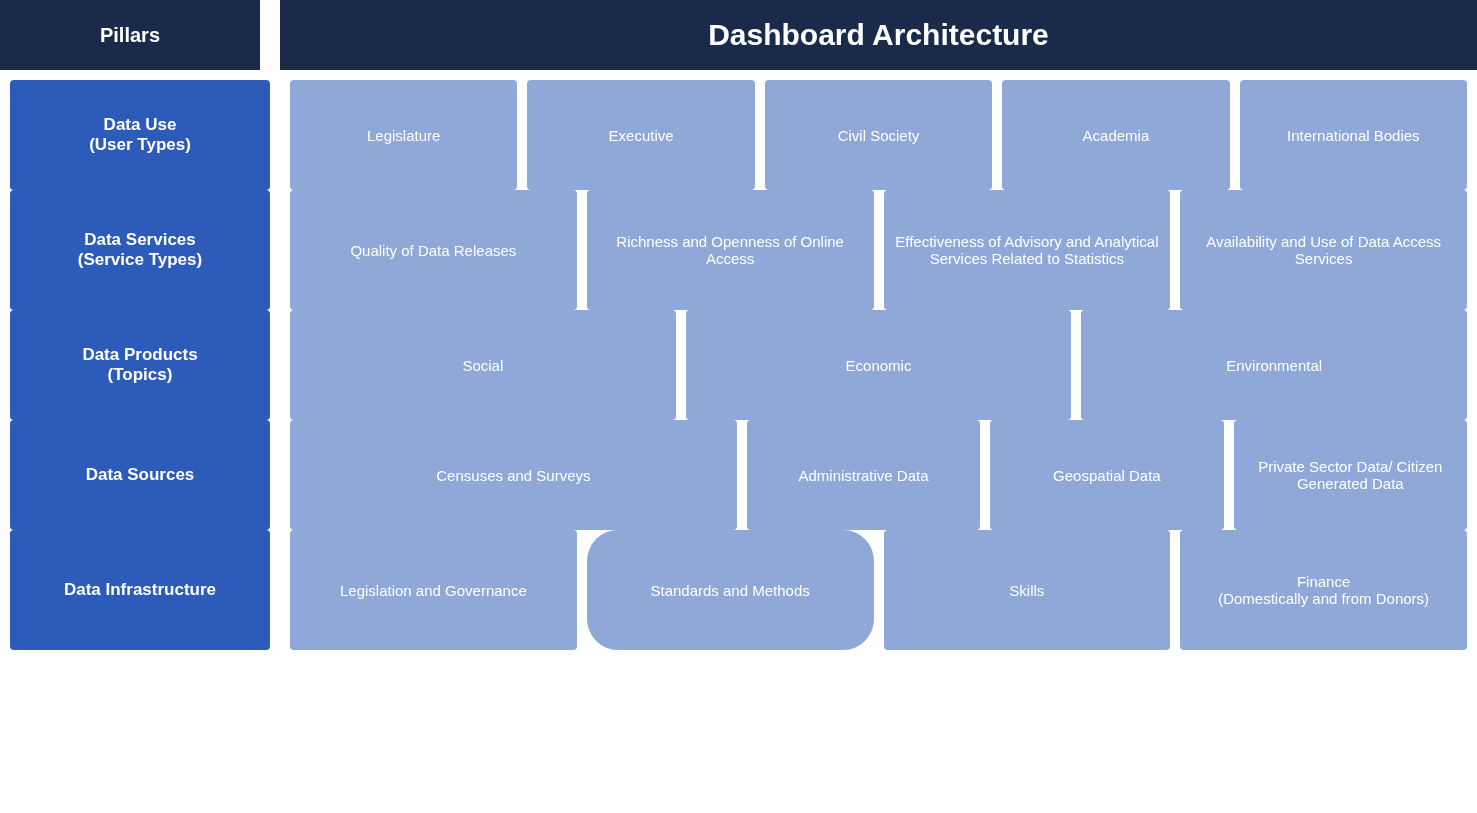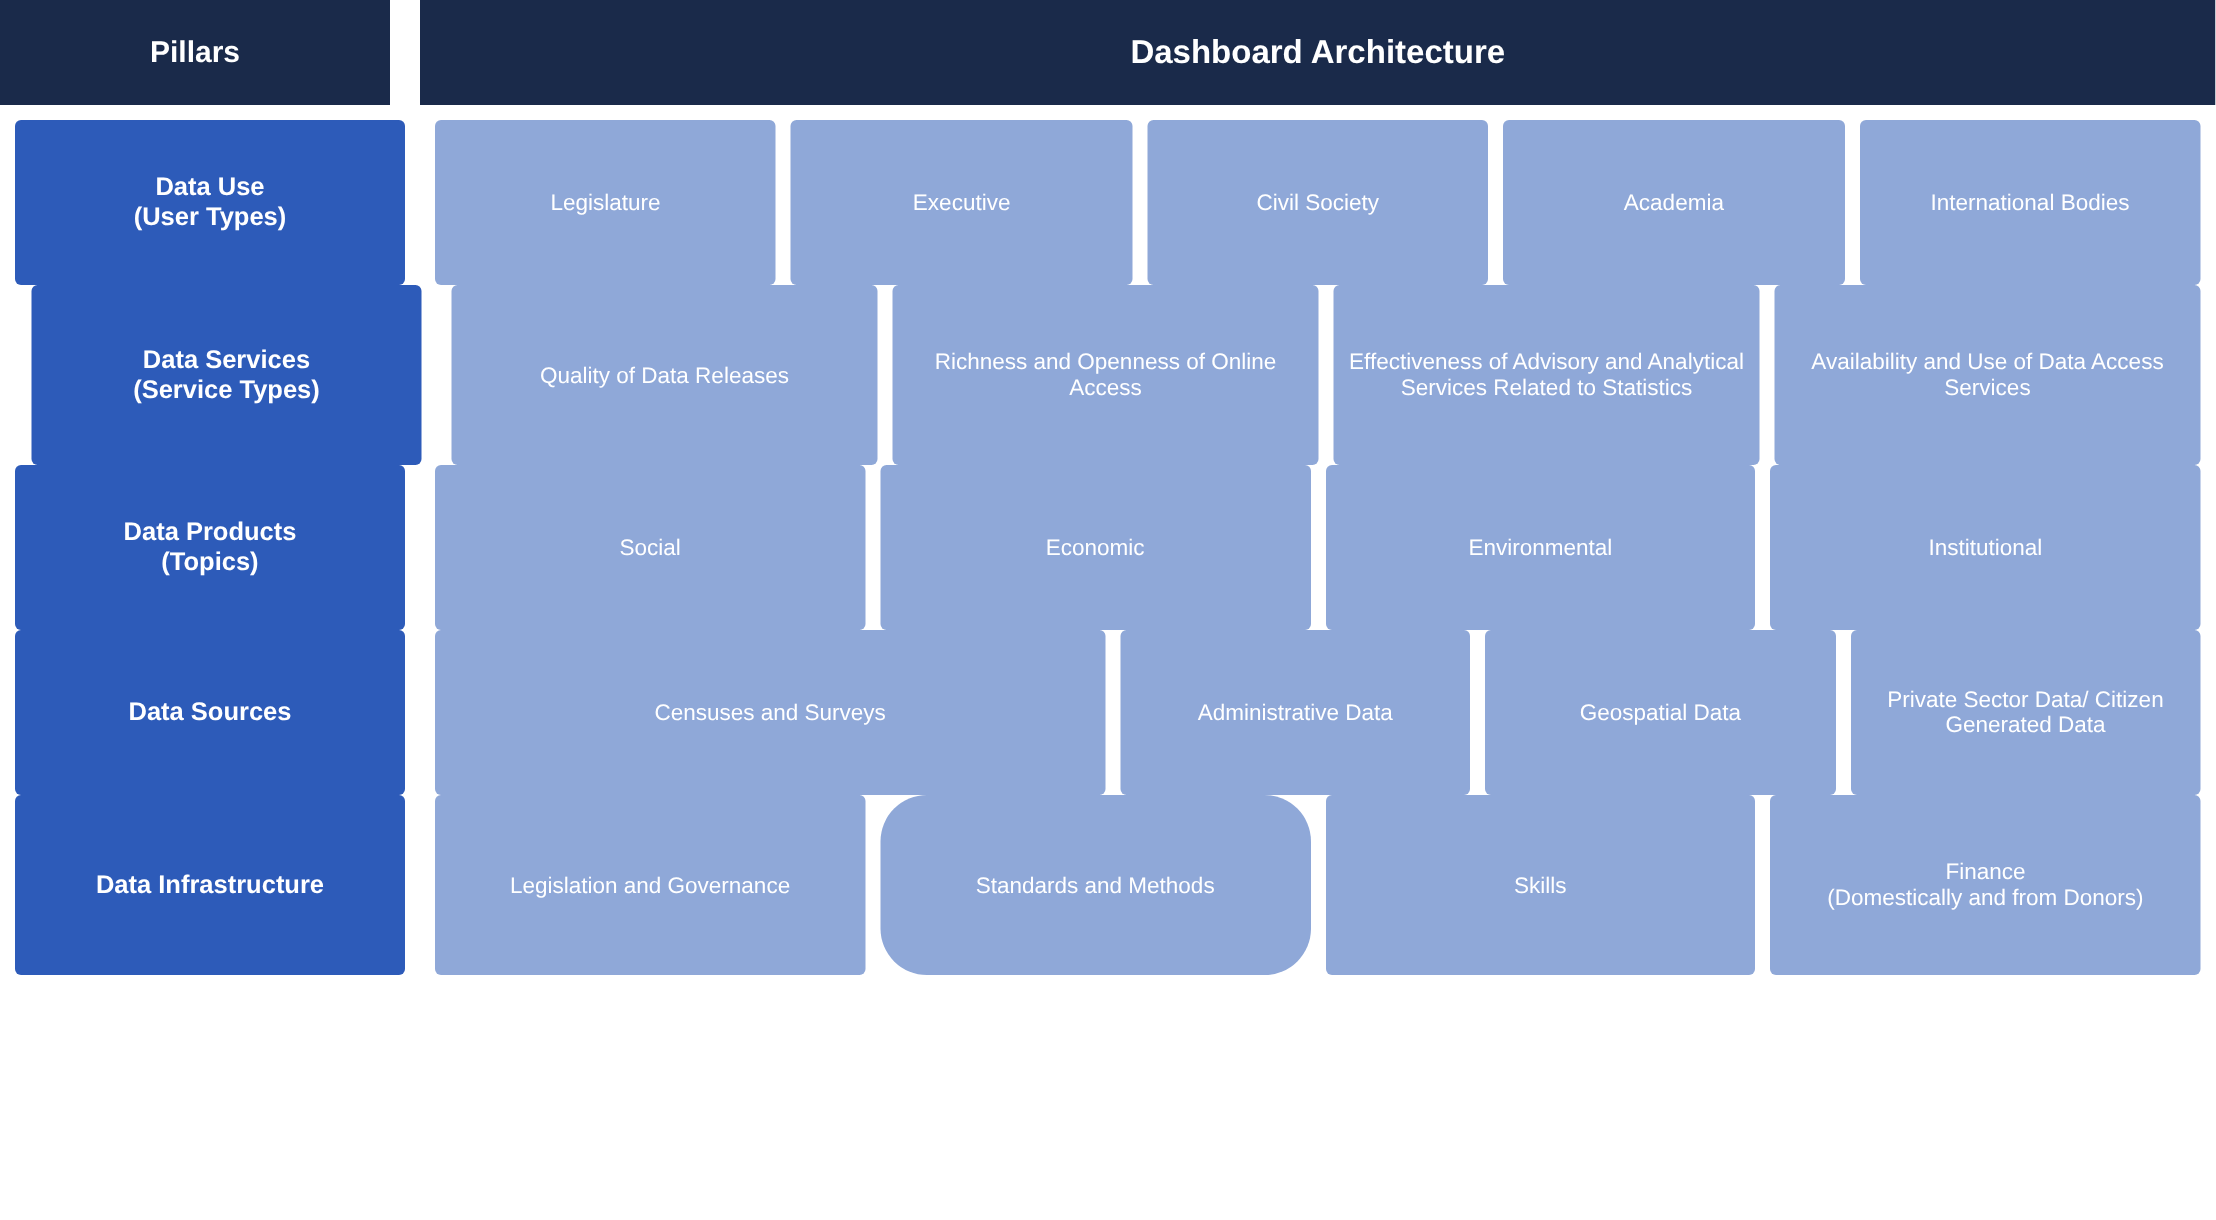--- a/index.html
+++ b/index.html
@@ -29,21 +29,21 @@
       align-items: center;
       justify-content: center;
       padding: 18px 10px;
       min-height: 70px;
     }
 
     .header-dashboard {
       flex: 1;
       background: #1a2a4a;
       color: #fff;
-      font-size: 22px;
+      font-size: 30px;
       font-weight: 600;
       display: flex;
       align-items: center;
       justify-content: center;
       padding: 18px 10px;
       min-height: 70px;
       margin-left: 20px;
     }
 
     .content {
@@ -126,37 +126,36 @@
 (User Types)</div>
       <div class="arch-cells">
         <div class="arch-cell" style="white-space: pre-line;">Legislature</div>
         <div class="arch-cell" style="white-space: pre-line;">Executive</div>
         <div class="arch-cell" style="white-space: pre-line;">Civil Society</div>
         <div class="arch-cell" style="white-space: pre-line;">Academia</div>
         <div class="arch-cell" style="white-space: pre-line;">International Bodies</div>
       </div>
     </div>
     <div class="row row-2">
-      <div class="pillar-cell" style="white-space: pre-line; margin-left: 11px;">Data Services
+      <div class="pillar-cell" style="white-space: pre-line;">Data Services
 (Service Types)</div>
       <div class="arch-cells">
         <div class="arch-cell" style="white-space: pre-line;">Quality of Data Releases</div>
         <div class="arch-cell" style="white-space: pre-line;">Richness and Openness of Online Access</div>
         <div class="arch-cell" style="white-space: pre-line;">Effectiveness of Advisory and Analytical Services Related to Statistics</div>
         <div class="arch-cell" style="white-space: pre-line;">Availability and Use of Data Access Services</div>
       </div>
     </div>
     <div class="row row-3">
       <div class="pillar-cell" style="white-space: pre-line;">Data Products
 (Topics)</div>
       <div class="arch-cells">
         <div class="arch-cell" style="white-space: pre-line;">Social</div>
         <div class="arch-cell" style="white-space: pre-line;">Economic</div>
         <div class="arch-cell" style="white-space: pre-line;">Environmental</div>
-        <div class="arch-cell" style="white-space: pre-line;">Institutional</div>
       </div>
     </div>
     <div class="row row-4">
       <div class="pillar-cell" style="white-space: pre-line;">Data Sources</div>
       <div class="arch-cells">
         <div class="arch-cell wide" style="white-space: pre-line;">Censuses and Surveys</div>
         <div class="arch-cell" style="white-space: pre-line;">Administrative Data</div>
         <div class="arch-cell" style="white-space: pre-line;">Geospatial Data</div>
         <div class="arch-cell" style="white-space: pre-line;">Private Sector Data/ Citizen Generated Data</div>
       </div>

